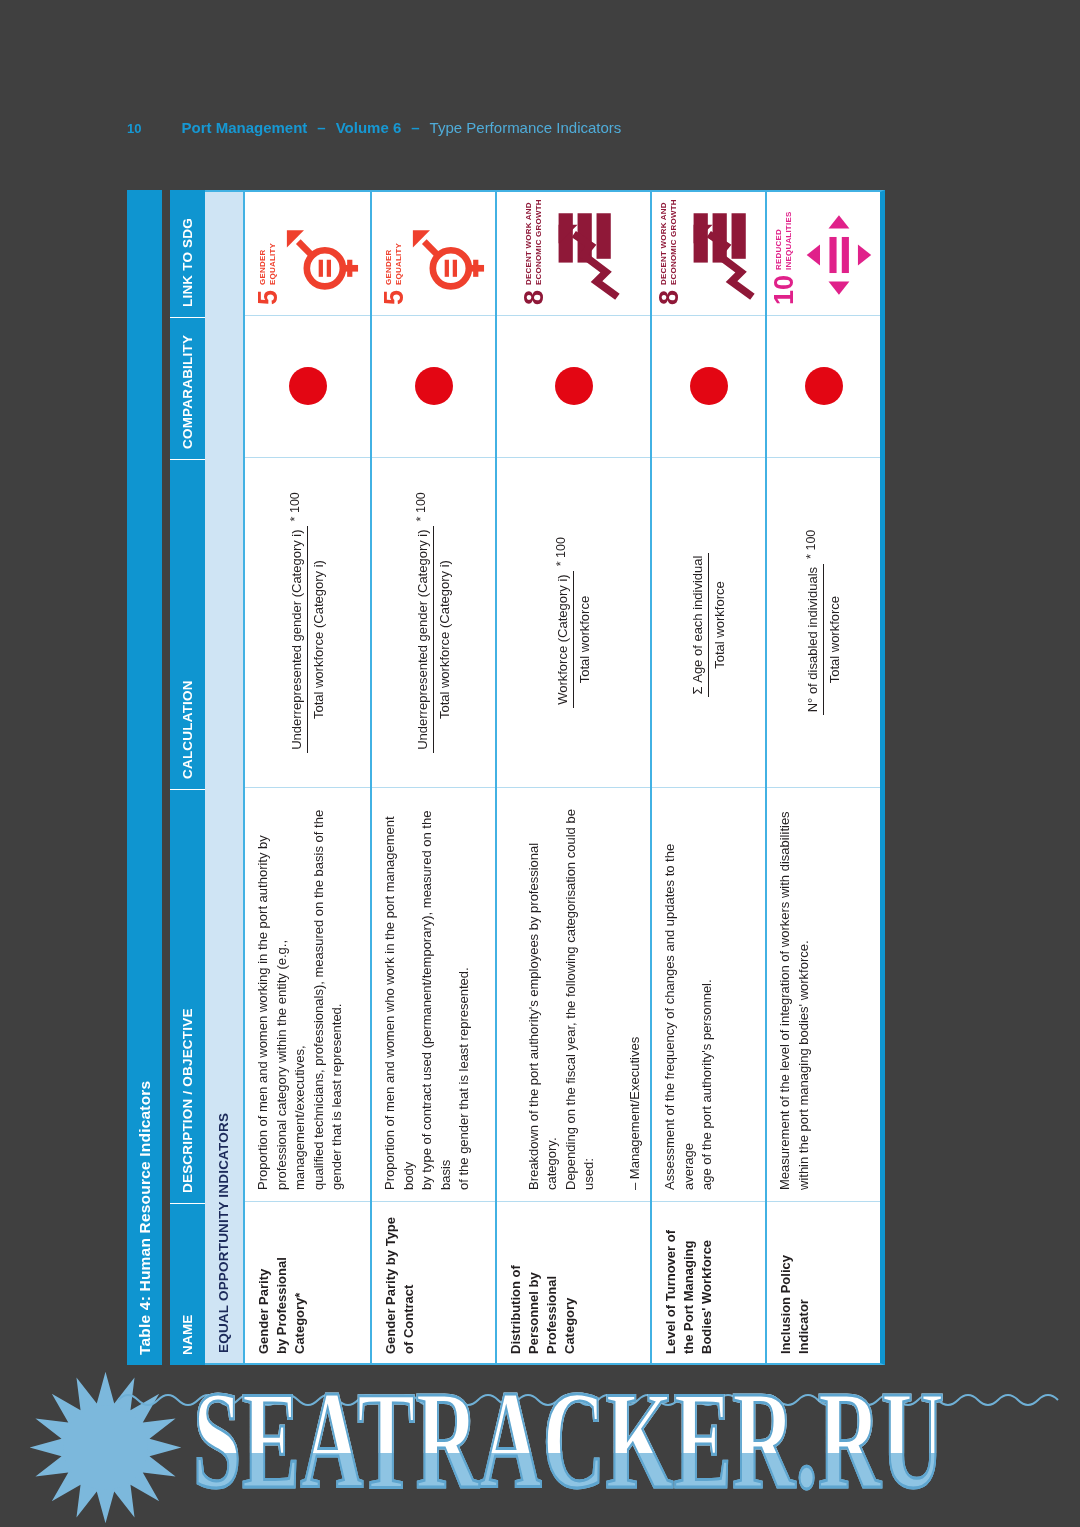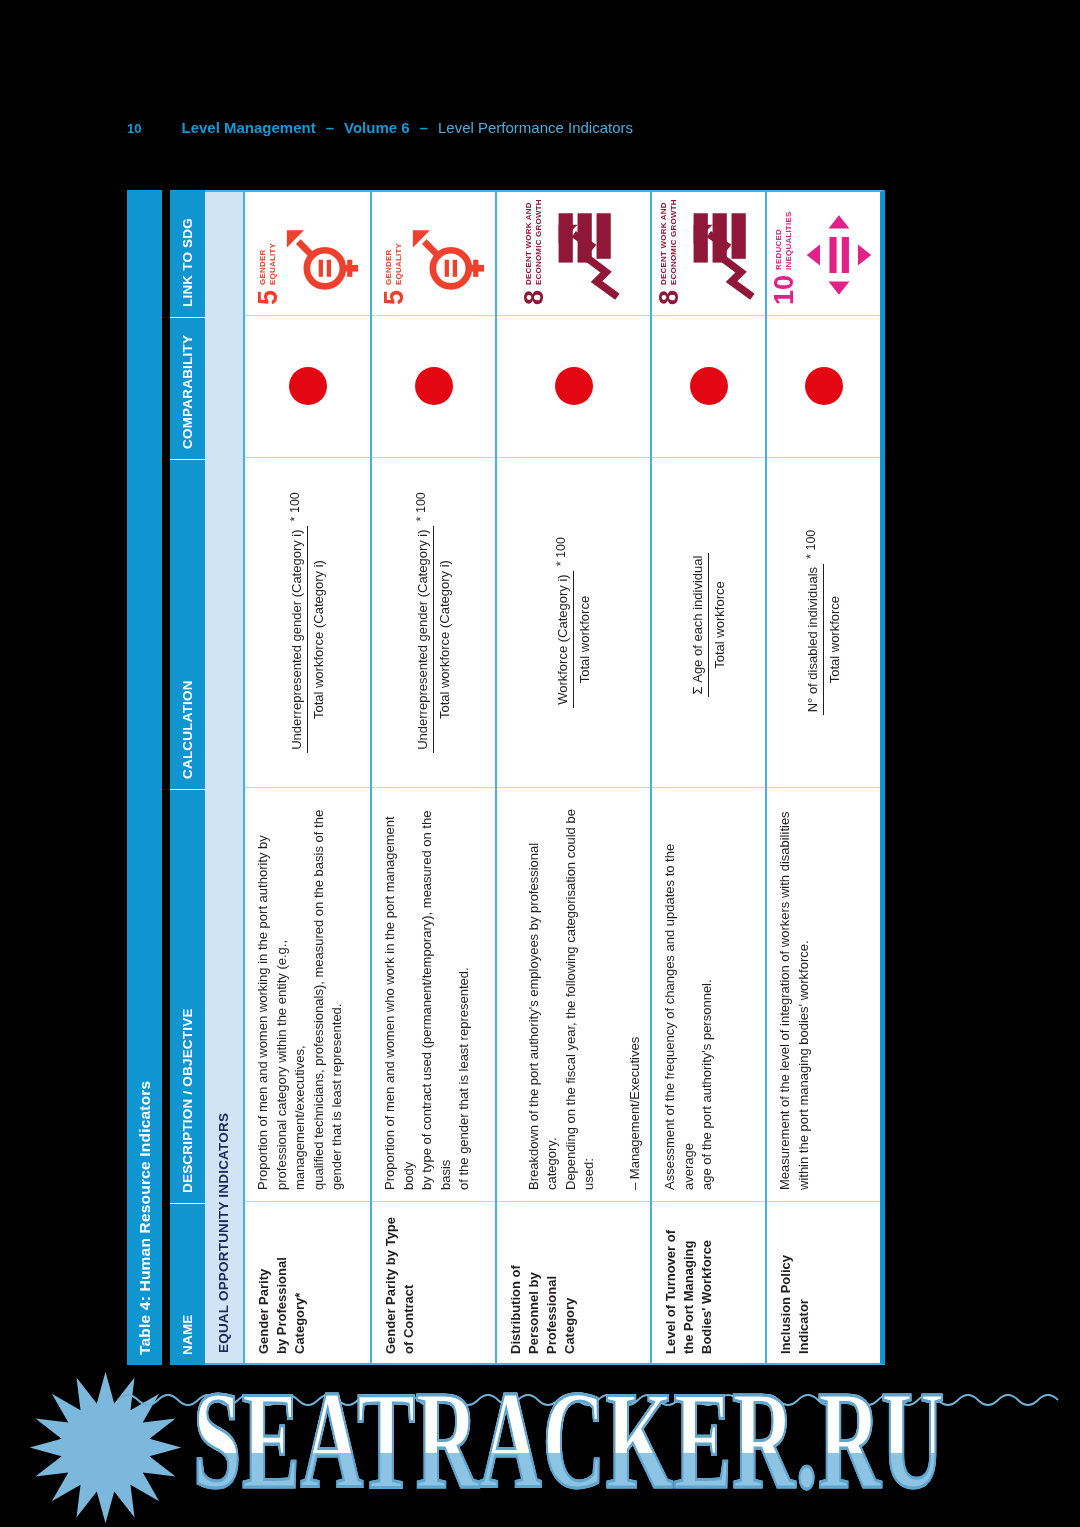--- a/index.html
+++ b/index.html
@@ -1,16 +1,16 @@
 <!DOCTYPE html>
 <html><head>
 <meta charset="utf-8">
 <style>
   html,body{margin:0;padding:0;background:#e8e8e8;}
-  .page{position:relative;width:1080px;height:1527px;background:#000000;overflow:hidden;
+  .page{position:relative;width:1080px;height:1527px;background:#404040;overflow:hidden;
         font-family:"Liberation Sans",sans-serif;color:#231f20;}
 
   
   .page-head{position:absolute;left:127px;top:119px;display:flex;align-items:baseline;
              font-size:15px;color:#1698d3;white-space:nowrap;}
   .pg-num{font-weight:bold;font-size:13px;margin-right:40px;}
   .ph-bold{font-weight:bold;}
   .ph-dash{font-weight:bold;margin:0 10px;}
   .ph-light{color:#4facd9;}
 
@@ -66,25 +66,25 @@
            -webkit-background-clip:text;background-clip:text;-webkit-text-fill-color:transparent;
            white-space:nowrap;}
 </style>
 </head>
 <body>
 
 <div class="page">
 
   <div class="page-head">
     <span class="pg-num">10</span>
-    <span class="ph-bold">Level Management</span>
+    <span class="ph-bold">Port Management</span>
     <span class="ph-dash">–</span>
     <span class="ph-bold">Volume 6</span>
     <span class="ph-dash">–</span>
-    <span class="ph-light">Level Performance Indicators</span>
+    <span class="ph-light">Type Performance Indicators</span>
   </div>
 
   <div class="table-rot">
     <div class="t-title">Table 4: Human Resource Indicators</div>
     <div class="t-gap"></div>
 
     <div class="trow t-header">
       <div class="th">NAME</div>
       <div class="th">DESCRIPTION / OBJECTIVE</div>
       <div class="th">CALCULATION</div>

